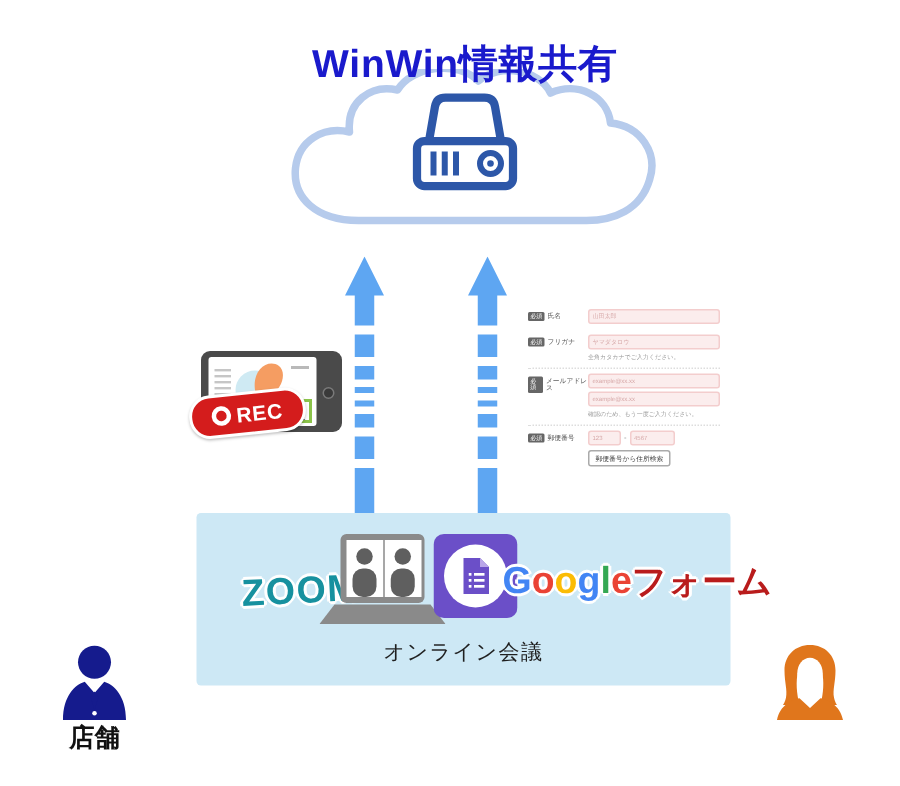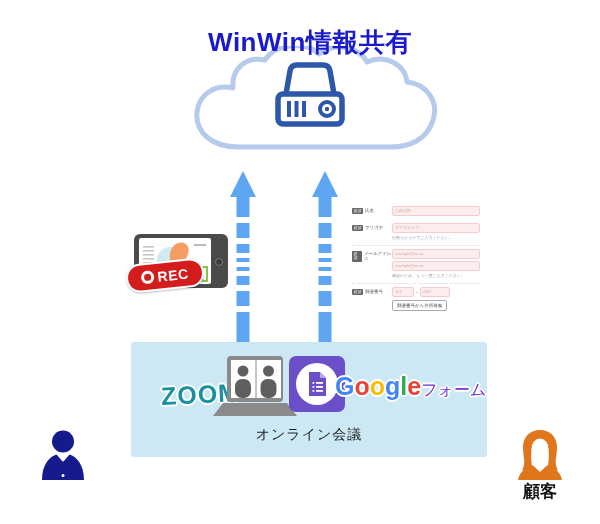--- a/index.html
+++ b/index.html
@@ -52,21 +52,21 @@
   
   .meet-box{left:131px;top:342px;width:356px;height:115px;background:#cde8f5;border-radius:3px;}
   .zoom-logo{position:absolute;left:30px;top:38px;font-size:25px;font-weight:900;color:#17919f;
     transform:rotate(-3deg);letter-spacing:1px;
     text-shadow:-2px 0 #fff,2px 0 #fff,0 -2px #fff,0 2px #fff,-1px -1px #fff,1px -1px #fff,-1px 1px #fff,1px 1px #fff;}
   .laptop-svg{position:absolute;left:82px;top:14px;}
   .forms-icon{position:absolute;left:158px;top:14px;}
   .google-wrap{position:absolute;left:204px;top:30px;white-space:nowrap;
     font-size:25px;font-weight:bold;
     text-shadow:-2px 0 #fff,2px 0 #fff,0 -2px #fff,0 2px #fff,-1px -1px #fff,1px -1px #fff,-1px 1px #fff,1px 1px #fff;}
-  .google-suffix{color:#6d28d9;font-size:16px;font-weight:normal;}
+  .google-suffix{color:#b91c1c;font-size:23px;font-weight:bold;}
   .meet-caption{position:absolute;left:0;top:84px;width:100%;text-align:center;
     font-size:14px;font-weight:500;color:#1f1f1f;letter-spacing:1px;}
 
   
   .person-left-svg{left:38px;top:430px;}
   .actor-label-left{left:28px;top:480px;width:70px;text-align:center;
     font-size:17px;font-weight:600;color:#111;}
   .person-right-svg{left:512px;top:428px;}
   .actor-label-right{left:506px;top:480px;width:68px;text-align:center;
     font-size:17px;font-weight:600;color:#111;}
@@ -197,21 +197,21 @@
     <span class="google-wrap"><span style="color:#4285F4">G</span><span style="color:#EA4335">o</span><span style="color:#FBBC05">o</span><span style="color:#4285F4">g</span><span style="color:#34A853">l</span><span style="color:#EA4335">e</span><span class="google-suffix">フォーム</span></span>
     <div class="meet-caption">オンライン会議</div>
   </div>
 
   <svg class="abs person-left-svg" width="50" height="50" viewBox="0 0 50 50">
     <circle cx="25" cy="11.5" r="11" fill="#151b8d"></circle>
     <path d="M4 50 C4 34 12 26.5 18.5 24.5 L25 32 L31.5 24.5 C38 26.5 46 34 46 50 Z" fill="#151b8d"></path>
     <polygon points="25,31 22.4,34.5 25,43.5 27.6,34.5" fill="#151b8d"></polygon>
     <circle cx="25" cy="45.5" r="1.5" fill="#ffffff"></circle>
   </svg>
+  <div class="abs actor-label-left">店舗</div>
 
   <svg class="abs person-right-svg" width="56" height="52" viewBox="0 0 56 52">
     <path d="M28 2 C18 2 11 9 11 19 C11 27 13 32 12 37 C11.5 40 10 42 10 42 L21 42 C19 34 18.5 26 20 20 C22 14 25 12 28 12 C31 12 34 14 36 20 C37.5 26 37 34 35 42 L46 42 C46 42 44.5 40 44 37 C43 32 45 27 45 19 C45 9 38 2 28 2 Z" fill="#e0761c"></path>
     <ellipse cx="28" cy="21" rx="8.5" ry="10.5" fill="#ffffff"></ellipse>
     <path d="M6 52 C8 42 16 38.5 21 37.5 L28 44 L35 37.5 C40 38.5 48 42 50 52 Z" fill="#e0761c"></path>
   </svg>
-  <div class="abs actor-label-right">顧客</div>
 
 </div>
 
 </body></html>

